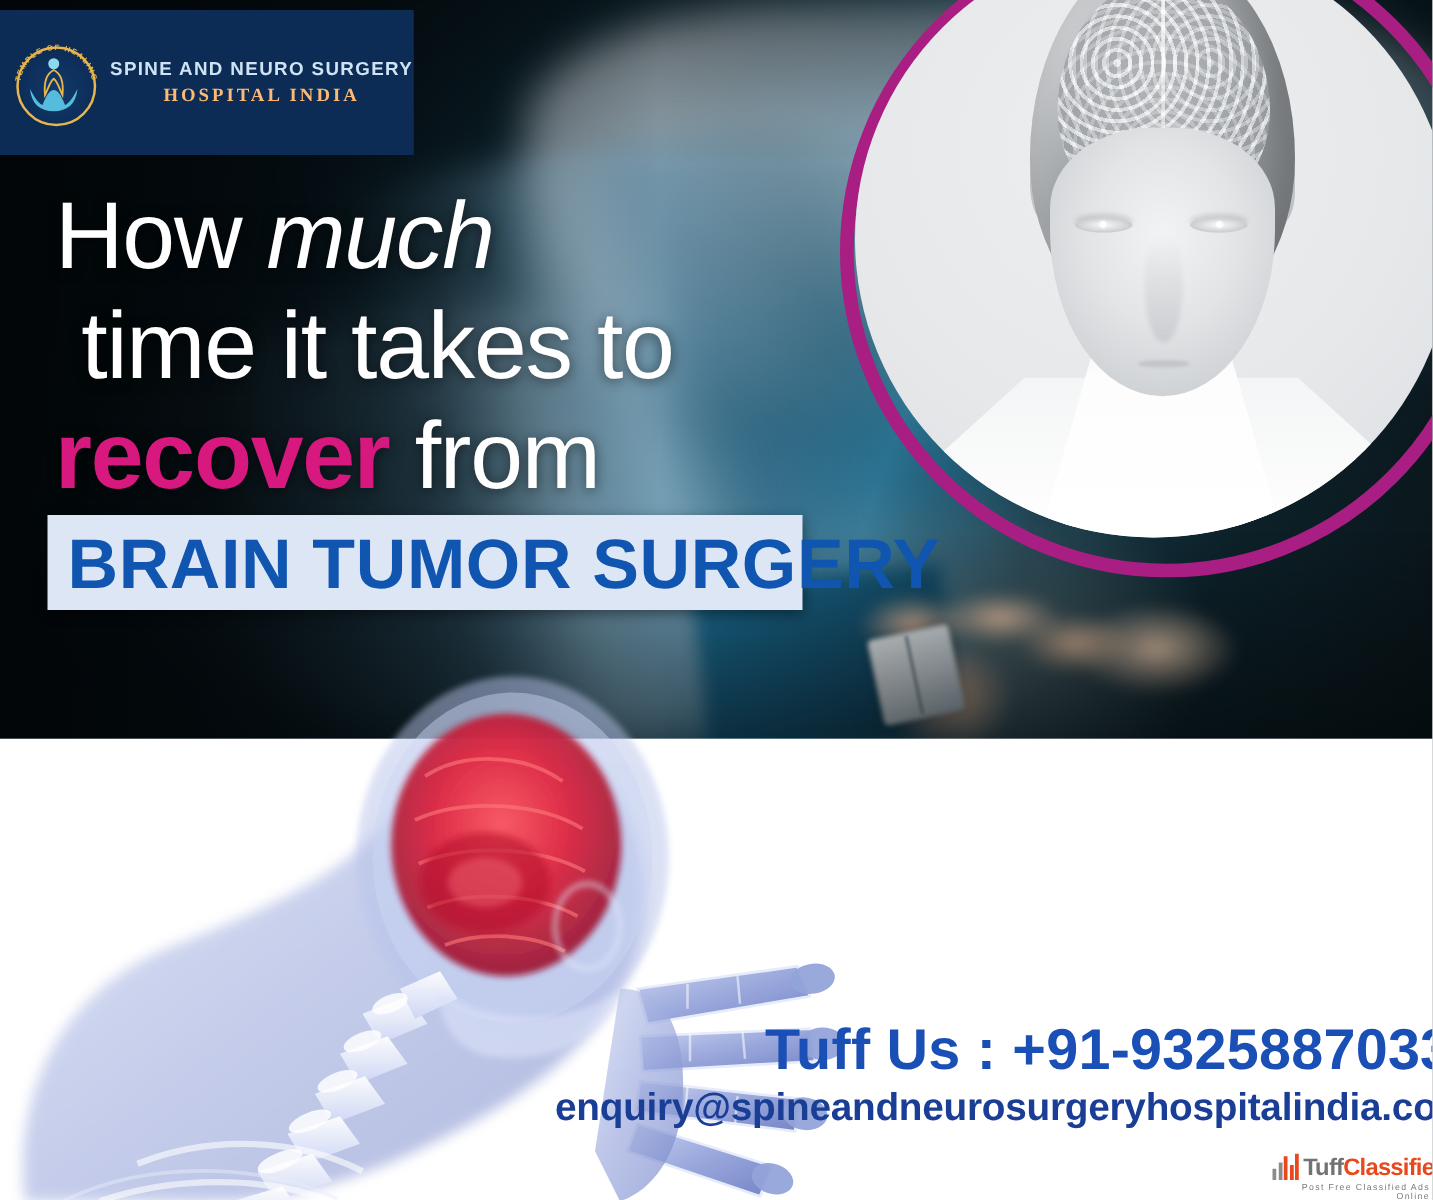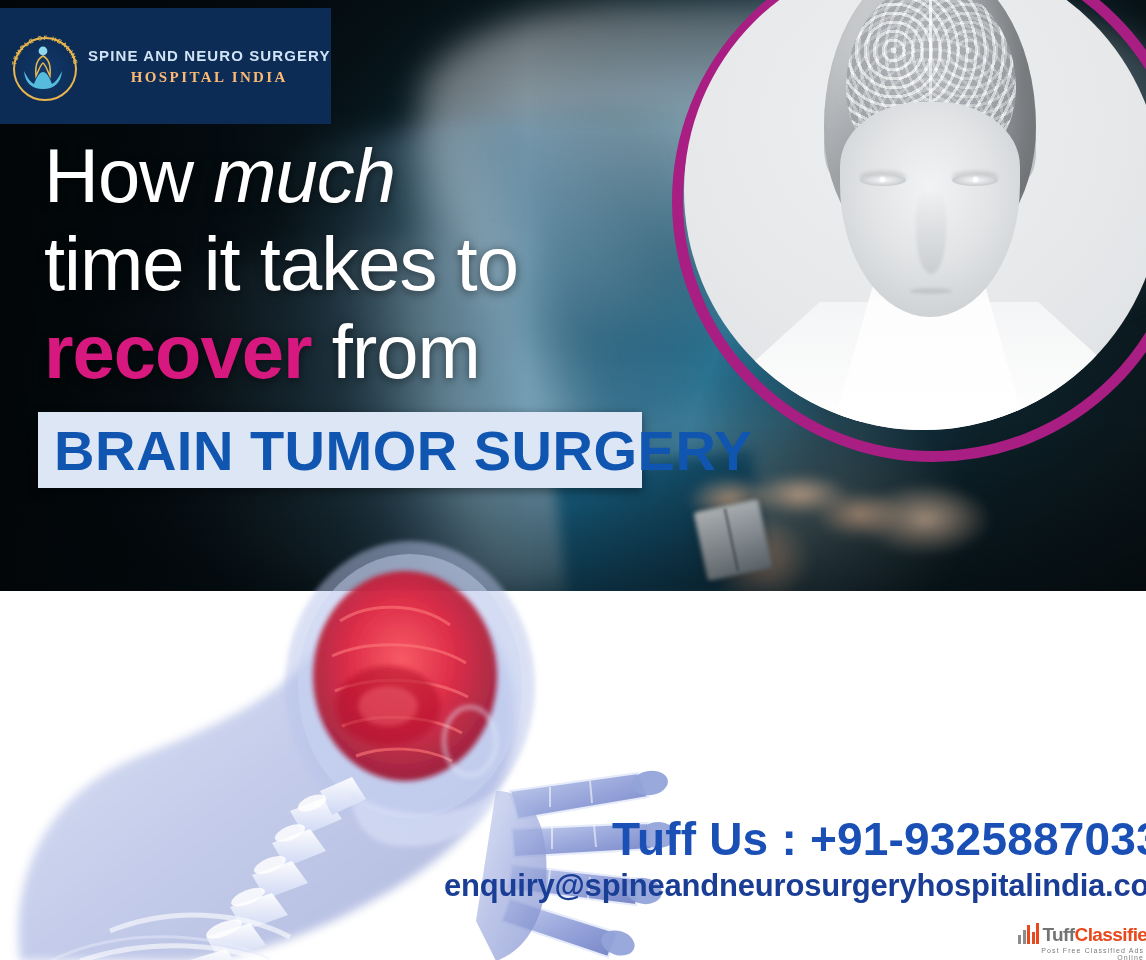--- a/index.html
+++ b/index.html
@@ -163,30 +163,30 @@
     border-radius:40% 40% 50% 50%;
     filter:blur(1.5px);
   }
   #hd-mouth{
     left:226px;top:336px;width:42px;height:6px;
     background:rgba(170,174,178,.45);border-radius:50%;filter:blur(1.4px);
   }
 
   
   #headline{
-    position:absolute;left:44px;top:132px;width:640px;
+    position:absolute;left:44px;top:145px;width:640px;
     color:#ffffff;
     font-size:76px;line-height:88px;font-weight:300;
     letter-spacing:-1px;
     text-shadow:0 2px 10px rgba(0,0,0,.55);
   }
   #headline .it{font-style:italic;}
   #headline .pink{color:#D6187F;font-weight:700;font-style:normal;}
   #line1{display:block;}
-  #line2{display:block;}
+  #line2{display:block;margin-left:21px;}
   #line3{display:block;}
 
   
   #title-bar{
     position:absolute;left:38px;top:412px;width:604px;height:76px;
     background:#DCE6F5;
     box-shadow:0 3px 10px rgba(0,0,0,.45);
     display:flex;align-items:center;
   }
   #title-text{

